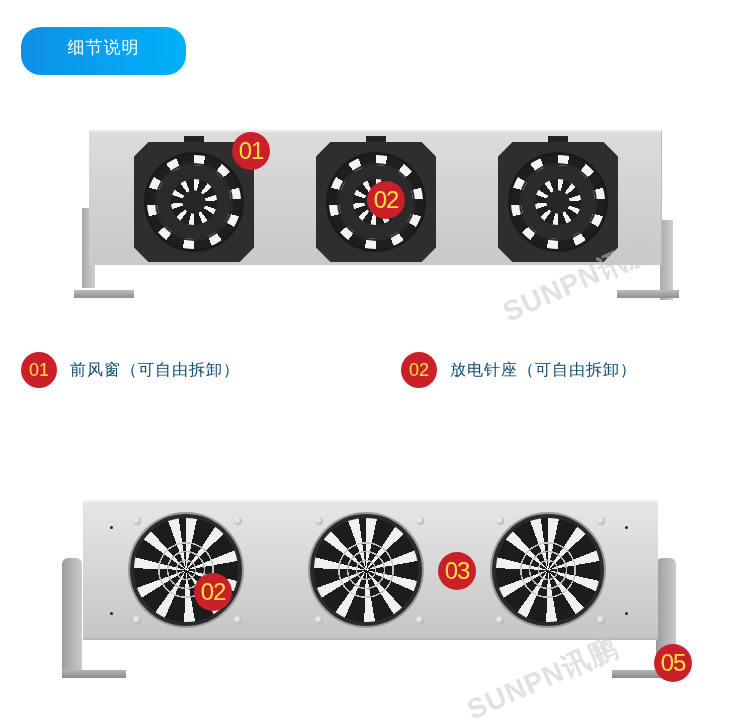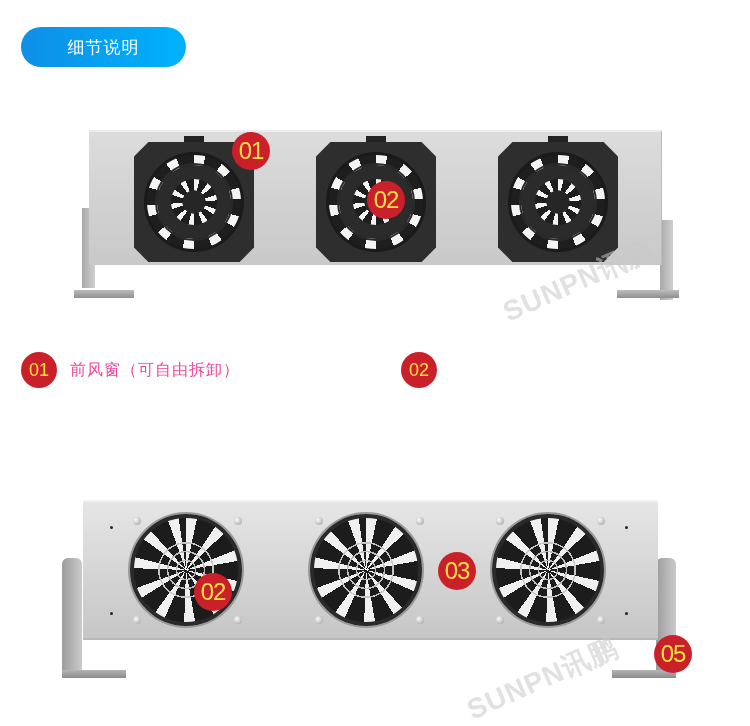--- a/index.html
+++ b/index.html
@@ -1,20 +1,20 @@
 <!DOCTYPE html>
 <html><head>
 <meta charset="utf-8">
 <style>
   * { box-sizing: border-box; margin: 0; padding: 0; }
   html, body { width: 750px; height: 726px; background: #ffffff; overflow: hidden; }
   body { position: relative; font-family: "DejaVu Sans", "Liberation Sans", sans-serif; }
 
   .title-pill {
-    position: absolute; left: 21px; top: 27px; width: 165px; height: 40px;
+    position: absolute; left: 21px; top: 27px; width: 165px; height: 48px;
     border-radius: 20px;
     background: linear-gradient(90deg, #0e8fe6 0%, #00b2fb 100%);
     color: #fff; font-size: 17px; line-height: 40px; text-align: center; letter-spacing: 1px;
   }
 
   
   .dev1 { position: absolute; left: 0; top: 120px; width: 750px; height: 200px; }
   .dev1 .panel {
     position: absolute; left: 89px; top: 10px; width: 573px; height: 135px;
     background: linear-gradient(180deg, #dcdcdc 0%, #d0d0d0 60%, #c9c9c9 100%);
@@ -61,21 +61,21 @@
 
   
   .badge {
     position: absolute; width: 38px; height: 38px; border-radius: 50%; background: #c9202a;
     color: #fde047; font-family: "Liberation Sans", sans-serif; font-size: 24px; line-height: 38px; text-align: center;
     letter-spacing: -1px; z-index: 5;
   }
   .badge.sm { width: 36px; height: 36px; font-size: 18px; line-height: 36px; letter-spacing: 0; }
 
   .caption { position: absolute; top: 352px; display: flex; align-items: center; }
-  .caption .label { margin-left: 13px; font-size: 16px; color: #ec4899; letter-spacing: 1px; }
+  .caption .label { margin-left: 13px; font-size: 16px; color: #0c4a6e; letter-spacing: 1px; }
 
   .watermark {
     position: absolute; font-family: "Liberation Sans", sans-serif; font-weight: bold; font-size: 28px;
     color: rgba(200,200,200,0.55); transform: rotate(-24deg); letter-spacing: 1px; z-index: 6;
   }
 </style>
 </head>
 <body>
 
 <div class="title-pill">细节说明</div>
@@ -104,20 +104,21 @@
   <div class="badge" style="left:367px; top:61px;">02</div>
 </div>
 <div class="watermark" style="left:498px; top:262px;">SUNPN讯鹏</div>
 
 <div class="caption" style="left:21px;">
   <div class="badge sm" style="position:relative;">01</div>
   <span class="label">前风窗（可自由拆卸）</span>
 </div>
 <div class="caption" style="left:401px;">
   <div class="badge sm" style="position:relative;">02</div>
+  <span class="label">放电针座（可自由拆卸）</span>
 </div>
 
 <div class="dev2">
   <div class="bracket-v" style="left:62px; top:68px;"></div>
   <div class="bracket-h" style="left:62px; top:180px; width:64px;"></div>
   <div class="bracket-v" style="left:656px; top:68px;"></div>
   <div class="bracket-h" style="left:612px; top:180px; width:64px;"></div>
   <div class="panel"></div>
 
   <div class="hole" style="left:110px; top:36px;"></div>
@@ -138,15 +139,15 @@
   <div class="fan-metal" style="left:310px;"></div>
 
   <div class="screw" style="left:496px; top:27px;"></div>
   <div class="screw" style="left:597px; top:27px;"></div>
   <div class="screw" style="left:496px; top:126px;"></div>
   <div class="screw" style="left:597px; top:126px;"></div>
   <div class="fan-metal" style="left:492px;"></div>
 
   <div class="badge" style="left:194px; top:83px;">02</div>
   <div class="badge" style="left:438px; top:62px;">03</div>
-  <div class="badge" style="left:654px; top:145px;">05</div>
+  <div class="badge" style="left:654px; top:154px;">05</div>
 </div>
 <div class="watermark" style="left:462px; top:660px;">SUNPN讯鹏</div>
 
 </body></html>

